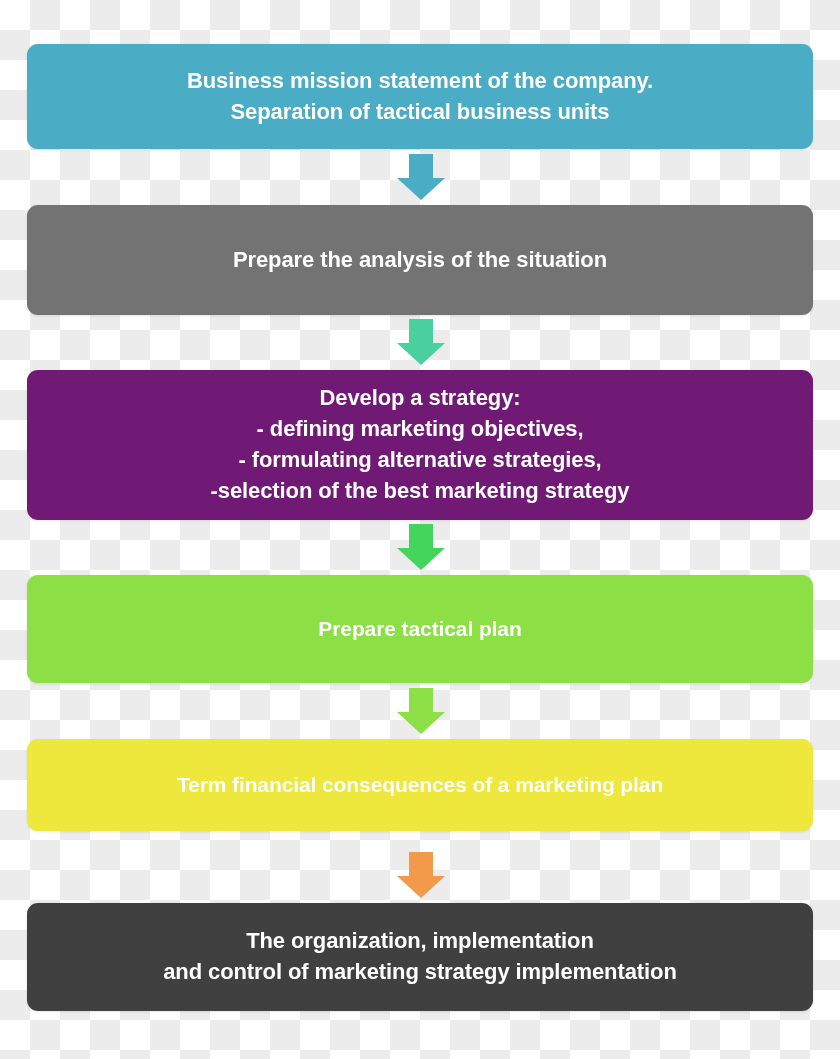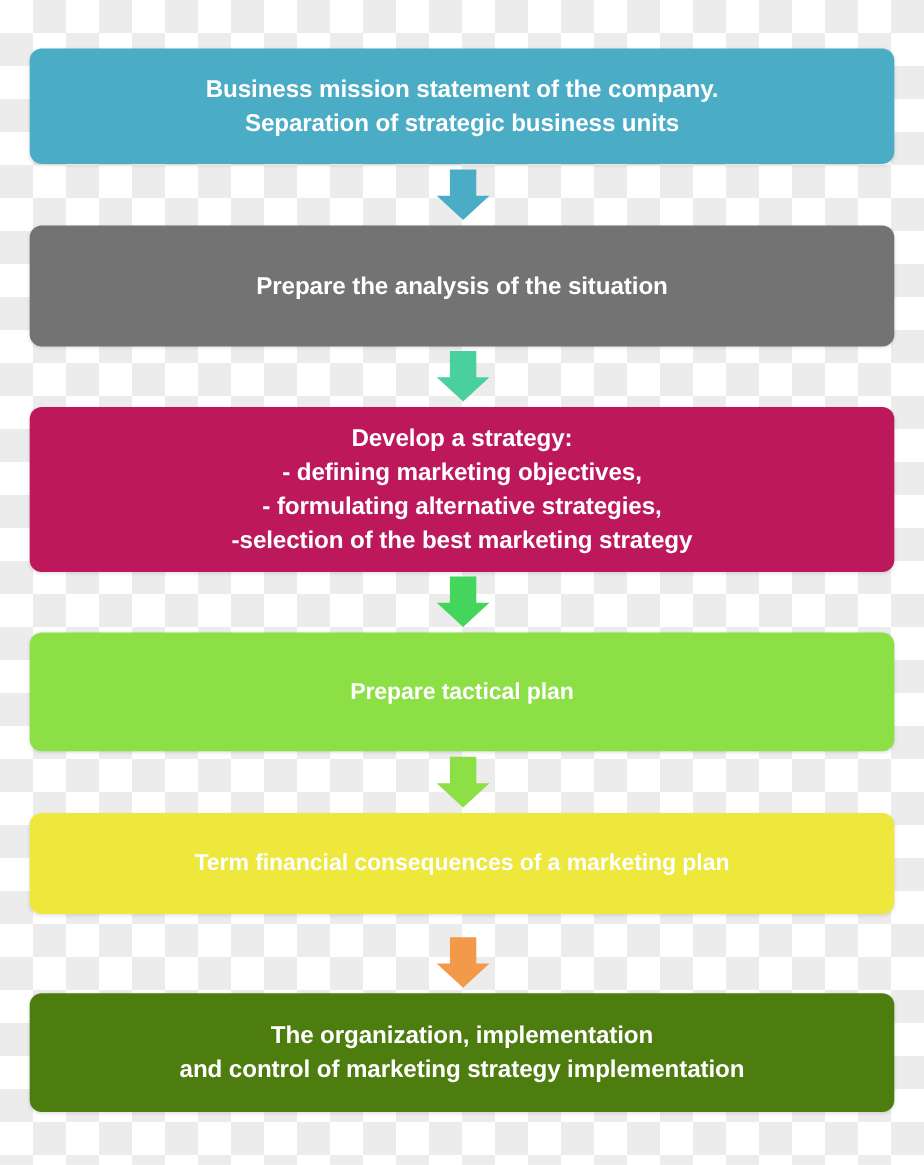--- a/index.html
+++ b/index.html
@@ -74,40 +74,40 @@
   #connector-3 { top: 686px; }
   #connector-4 { top: 850px; }
 </style>
 </head>
 <body>
 
 <div id="flowchart">
 
   <div class="node" id="node-0" style="background-color: rgb(75, 172, 198);">
     <div class="node-text" style="font-size: 22px;">Business mission statement of the company.
-Separation of strategic business units</div>
+Separation of tactical business units</div>
   </div>
 
   <div class="connector" id="connector-0">
     <svg viewBox="0 0 50 50" xmlns="http://www.w3.org/2000/svg" aria-hidden="true">
       <polygon points="13,2 37,2 37,26 49,26 25,48 1,26 13,26" fill="#4BACC6"></polygon>
     </svg>
   </div>
 
   <div class="node" id="node-1" style="background-color: #737373;">
     <div class="node-text" style="font-size: 22px;">Prepare  the analysis of the situation</div>
   </div>
 
   <div class="connector" id="connector-1">
     <svg viewBox="0 0 50 50" xmlns="http://www.w3.org/2000/svg" aria-hidden="true">
       <polygon points="13,2 37,2 37,26 49,26 25,48 1,26 13,26" fill="#4ACF9F"></polygon>
     </svg>
   </div>
 
-  <div class="node" id="node-2" style="background-color: #be185d;">
+  <div class="node" id="node-2" style="background-color: #701a75;">
     <div class="node-text" style="font-size: 22px;">Develop a strategy:
 - defining marketing objectives,
 - formulating alternative strategies,
 -selection of the best marketing strategy</div>
   </div>
 
   <div class="connector" id="connector-2">
     <svg viewBox="0 0 50 50" xmlns="http://www.w3.org/2000/svg" aria-hidden="true">
       <polygon points="13,2 37,2 37,26 49,26 25,48 1,26 13,26" fill="#44D65C"></polygon>
     </svg>
@@ -126,18 +126,18 @@
   <div class="node" id="node-4" style="background-color: rgb(237, 232, 59);">
     <div class="node-text" style="font-size: 21px;">Term financial consequences of a marketing plan</div>
   </div>
 
   <div class="connector" id="connector-4">
     <svg viewBox="0 0 50 50" xmlns="http://www.w3.org/2000/svg" aria-hidden="true">
       <polygon points="13,2 37,2 37,26 49,26 25,48 1,26 13,26" fill="#F2994A"></polygon>
     </svg>
   </div>
 
-  <div class="node" id="node-5" style="background-color: #4d7c0f;">
+  <div class="node" id="node-5" style="background-color: #404040;">
     <div class="node-text" style="font-size: 22px;">The organization, implementation
 and control of marketing strategy implementation</div>
   </div>
 
 </div>
 
 </body></html>

